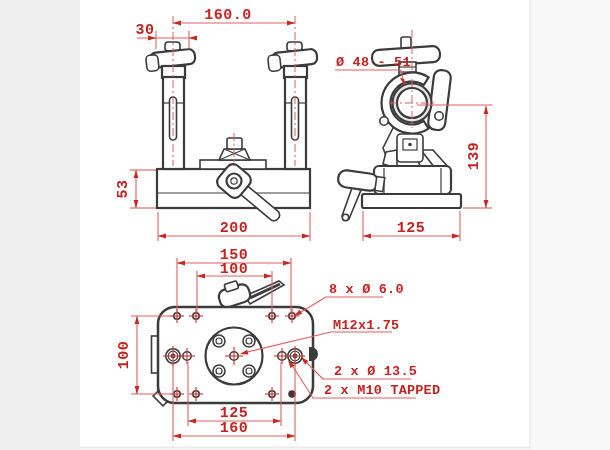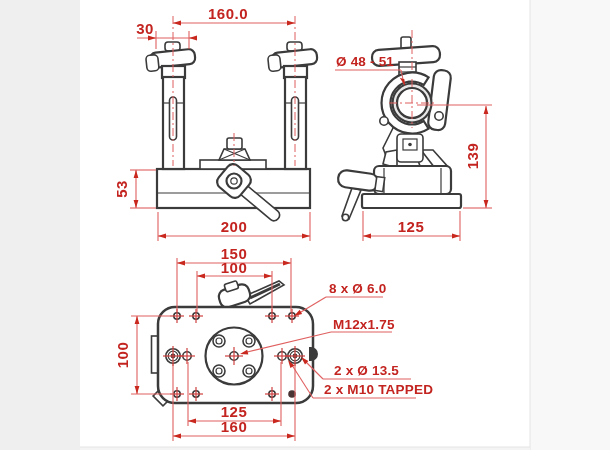--- a/index.html
+++ b/index.html
@@ -1,17 +1,17 @@
 <!DOCTYPE html>
 <html><head>
 <meta charset="utf-8">
 <style>
   html,body{margin:0;padding:0;background:#ffffff;}
   .canvas{position:relative;width:610px;height:450px;background:#ffffff;overflow:hidden;
-          font-family:Liberation Sans, sans-serif;}
+          font-family:Liberation Mono, monospace;}
   svg{position:absolute;left:0;top:0;}
   .geo{stroke:#3b3b3b;fill:#ffffff;}
   .geo-line{stroke:#3b3b3b;fill:none;}
   .geo-fill{fill:#3b3b3b;stroke:none;}
   .w2{stroke-width:2.2;} .w15{stroke-width:1.6;} .w12{stroke-width:1.2;}
   .red{stroke:#e06060;stroke-width:1.1;fill:none;}
   .redc{stroke:#cf4040;stroke-width:1.2;fill:none;}
   .cl{stroke:#df5e5e;stroke-width:1;fill:none;stroke-dasharray:8 3 2 3;}
   .arr{fill:#c8281e;stroke:none;}
   .dimtxt{fill:#c32420;font-size:15px;font-weight:bold;letter-spacing:.5px;}

